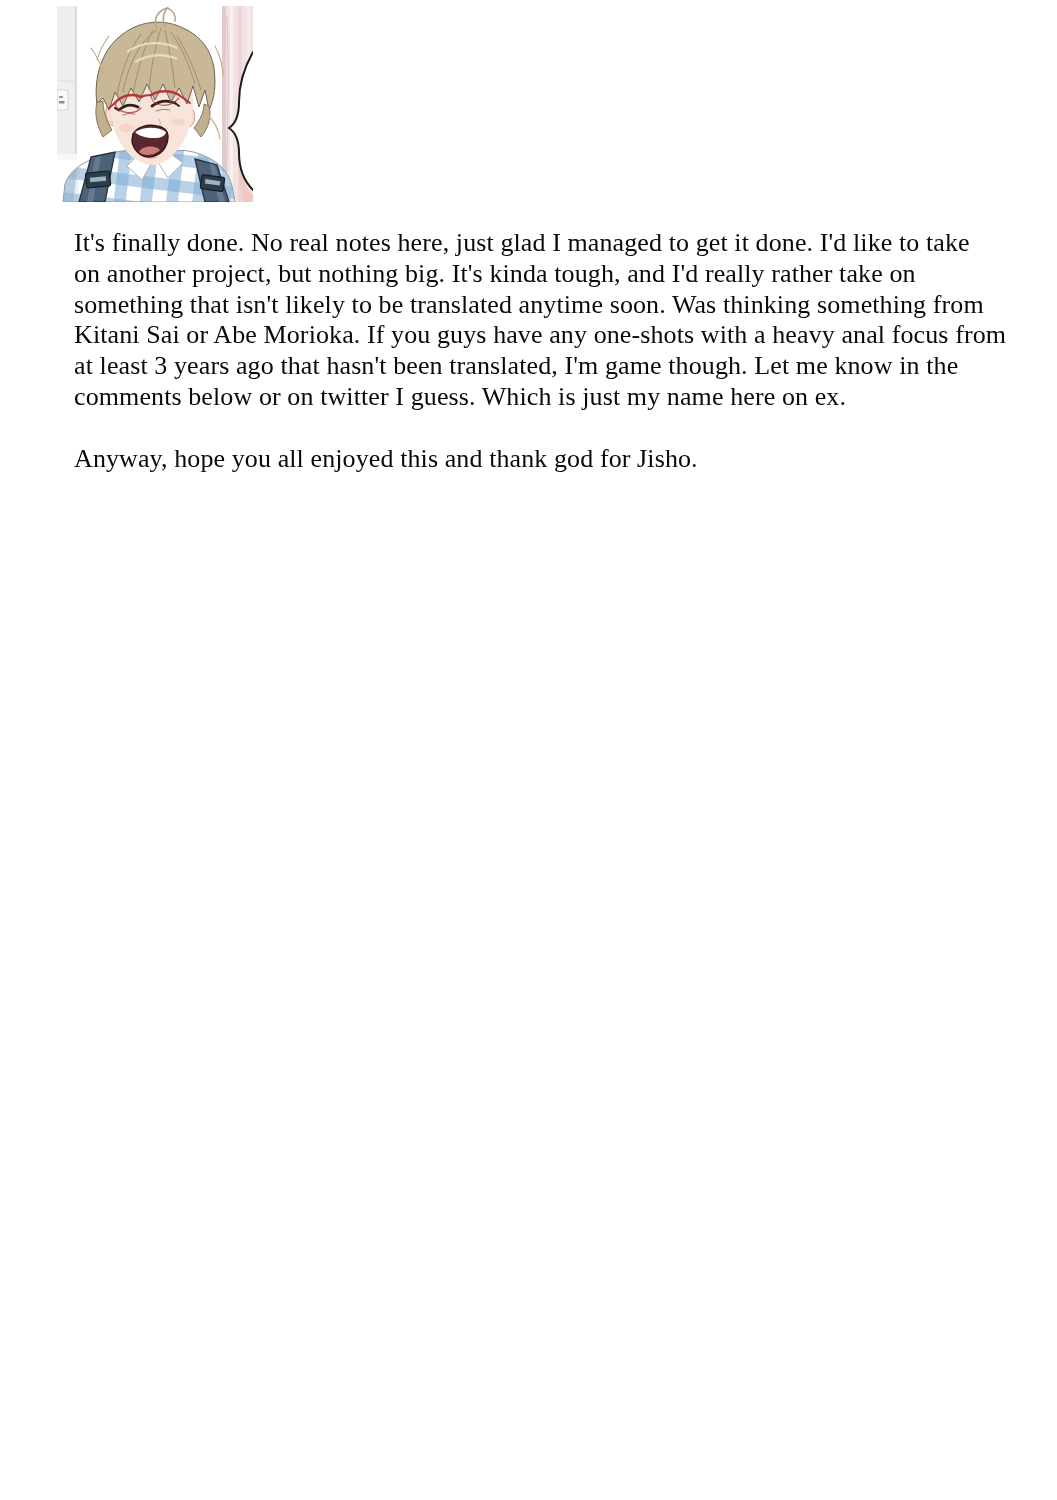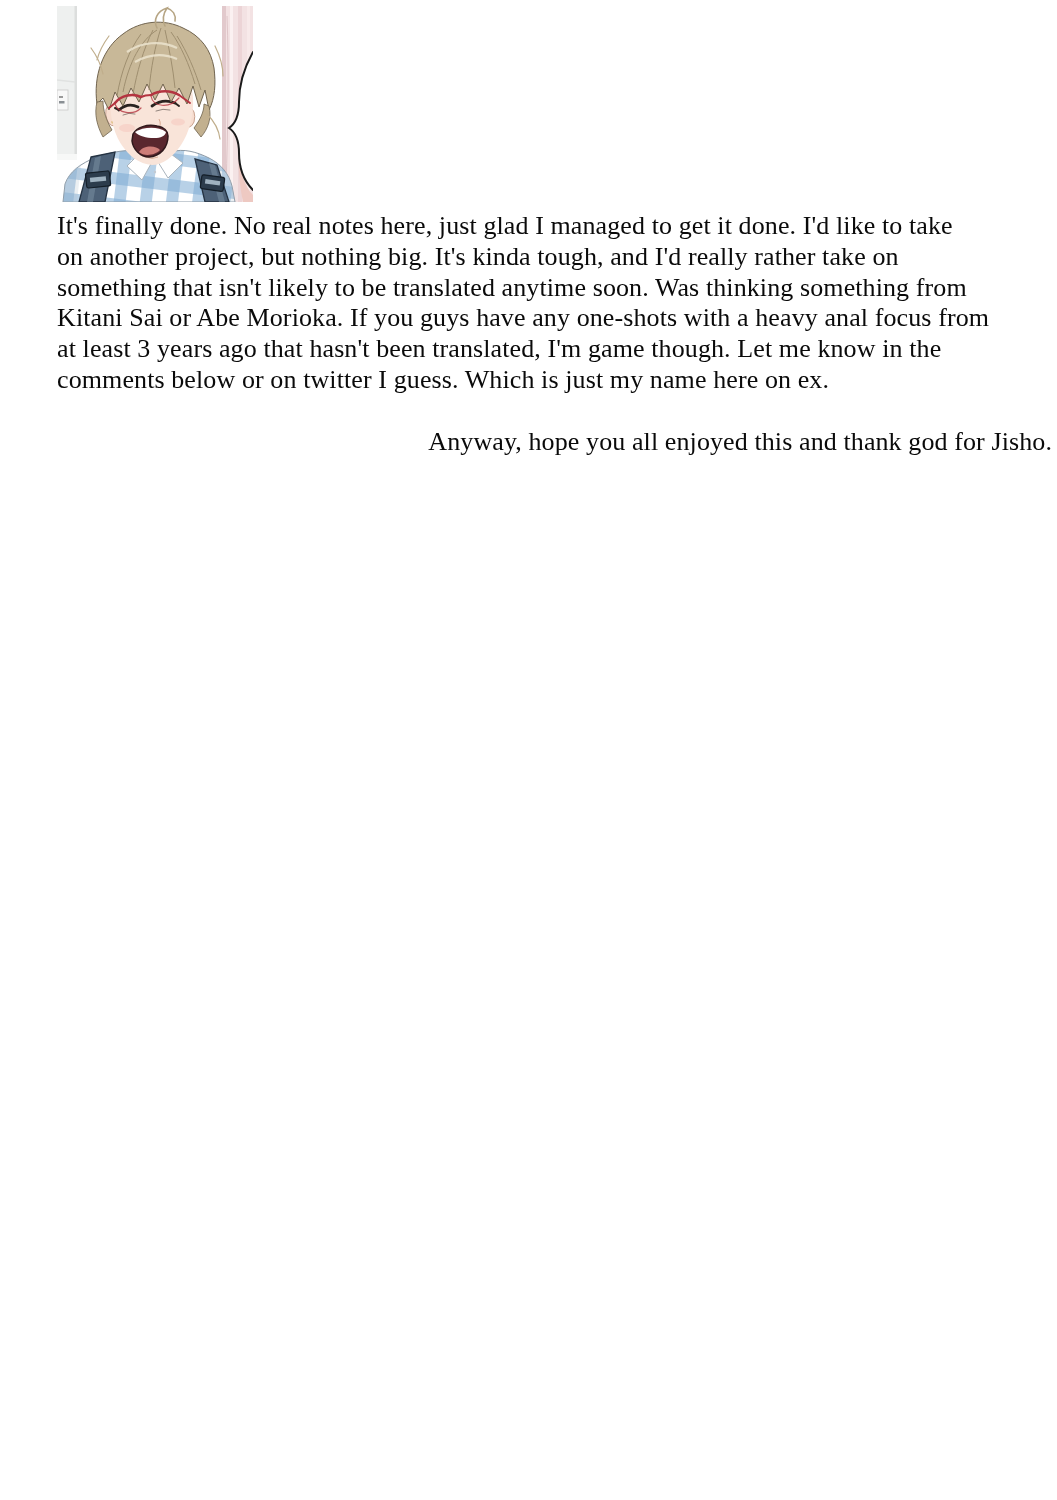--- a/index.html
+++ b/index.html
@@ -22,22 +22,22 @@
   .notes {
     position: absolute;
     left: 57px;
     top: 211px;
     width: 995px;
     font-size: 26px;
     line-height: 30.8px;
     color: #0a0a0a;
     letter-spacing: 0.1px;
   }
-  .note-para { white-space: pre-line; margin: 0; }
-  .note-para + .note-para { margin-top: 30.8px; text-align: right; }
+  .note-para { white-space: pre-line; margin: 17px; }
+  .note-para + .note-para { margin-top: 30.8px; }
 </style>
 </head>
 <body>
 
 <div class="page">
 
   <div class="artwork" role="img" aria-label="Cropped manga panel: laughing character with short sandy hair and ahoge, closed eyes, red glasses, gold ear studs, white collar and blue gingham shirt with dark overall straps; pale appliance at left, pink curtain and black speech-bubble edge at right">
     <svg viewBox="0 0 196 196" xmlns="http://www.w3.org/2000/svg">
       <defs>
         <pattern id="plaid" width="26" height="26" patternUnits="userSpaceOnUse" patternTransform="rotate(7)">

